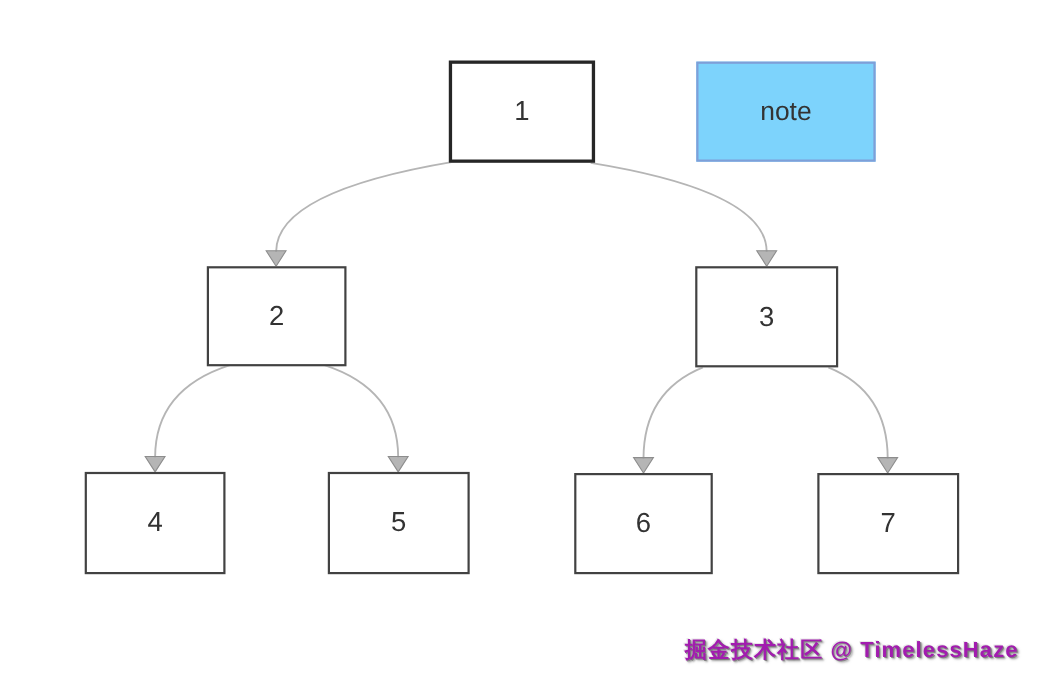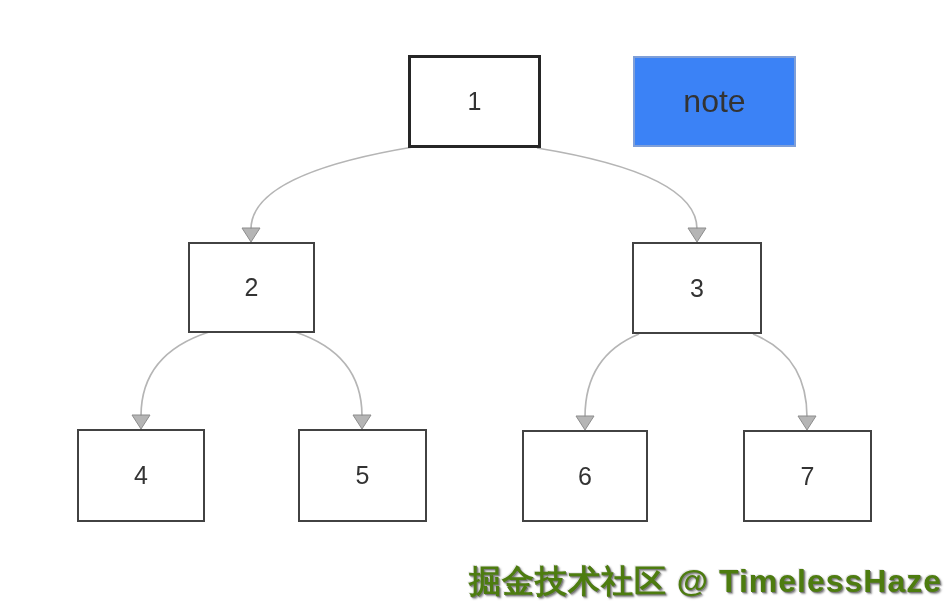--- a/index.html
+++ b/index.html
@@ -52,38 +52,38 @@
   .node-2 { left: 188px; top: 242px; width: 127px; height: 91px; }
   .node-3 { left: 632px; top: 242px; width: 130px; height: 92px; }
   .node-4 { left: 77px;  top: 429px; width: 128px; height: 93px; }
   .node-5 { left: 298px; top: 429px; width: 129px; height: 93px; }
   .node-6 { left: 522px; top: 430px; width: 126px; height: 92px; }
   .node-7 { left: 743px; top: 430px; width: 129px; height: 92px; }
   .note-box {
     position: absolute;
     left: 633px; top: 56px; width: 163px; height: 91px;
     box-sizing: border-box;
-    background: #3b82f6;
+    background: #7dd3fc;
     border: 2px solid #7f9fd8;
     display: flex;
     align-items: center;
     justify-content: center;
     z-index: 2;
-    font-size: 32px;
+    font-size: 24px;
     color: #333333;
   }
   .watermark {
     position: absolute;
-    right: 4px;
+    right: 20px;
     bottom: 8px;
     z-index: 3;
-    font-size: 32px;
+    font-size: 20px;
     font-weight: bold;
     letter-spacing: 1px;
-    color: #4d7c0f;
+    color: #a21caf;
     text-shadow:
       1px 1px 0 rgba(110,110,110,0.75),
       2px 2px 2px rgba(95,95,95,0.65),
       -1px -1px 0 rgba(200,200,200,0.4);
     white-space: nowrap;
     user-select: none;
   }
 </style>
 </head>
 <body>

